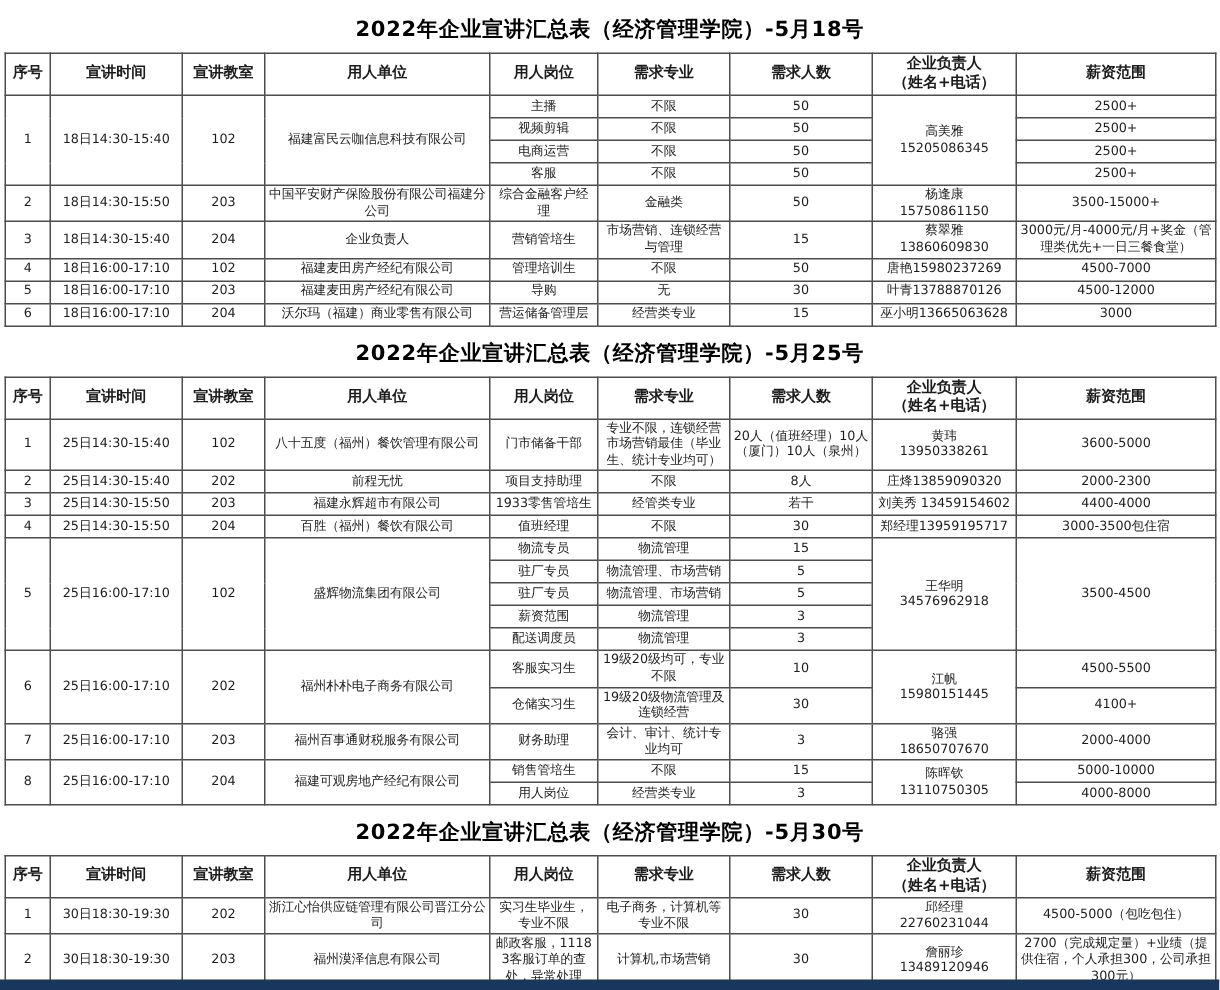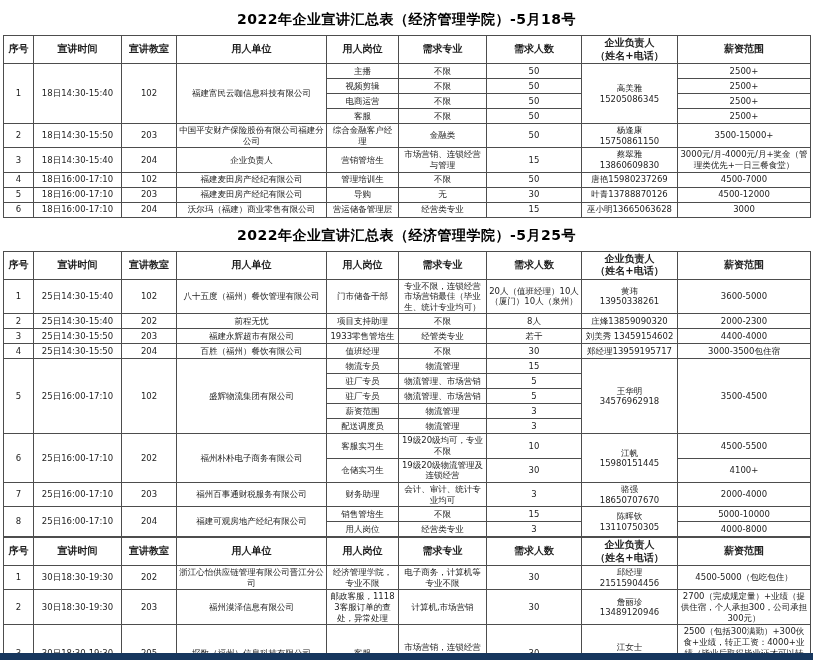--- a/index.html
+++ b/index.html
@@ -299,20 +299,21 @@
             <td>用人岗位</td>
             <td>经营类专业</td>
             <td>3</td>
             <td>4000-8000</td>
           </tr>
         </tbody>
       </table>
   </section>
 
   <section>
+    <div class="tbl-title">2022年企业宣讲汇总表（经济管理学院）-5月30号</div>
     <table>
         <colgroup>
           <col style="width: 30px;">
           <col style="width: 88px;">
           <col style="width: 55px;">
           <col style="width: 150px;">
           <col style="width: 72px;">
           <col style="width: 88px;">
           <col style="width: 95px;">
           <col style="width: 96px;">
@@ -331,25 +332,25 @@
 （姓名+电话）</th>
             <th>薪资范围</th>
           </tr>
         </thead>
         <tbody>
           <tr>
             <td>1</td>
             <td>30日18:30-19:30</td>
             <td>202</td>
             <td>浙江心怡供应链管理有限公司晋江分公司</td>
-            <td>经济管理学院，专业不限</td>
+            <td>实习生毕业生，专业不限</td>
             <td>电子商务，计算机等专业不限</td>
             <td>30</td>
             <td>邱经理
-21515904456</td>
+22760231044</td>
             <td>4500-5000（包吃包住）</td>
           </tr>
           <tr>
             <td>2</td>
             <td>30日18:30-19:30</td>
             <td>203</td>
             <td>福州漠泽信息有限公司</td>
             <td>邮政客服，11183客服订单的查处，异常处理</td>
             <td>计算机,市场营销</td>
             <td>30</td>

